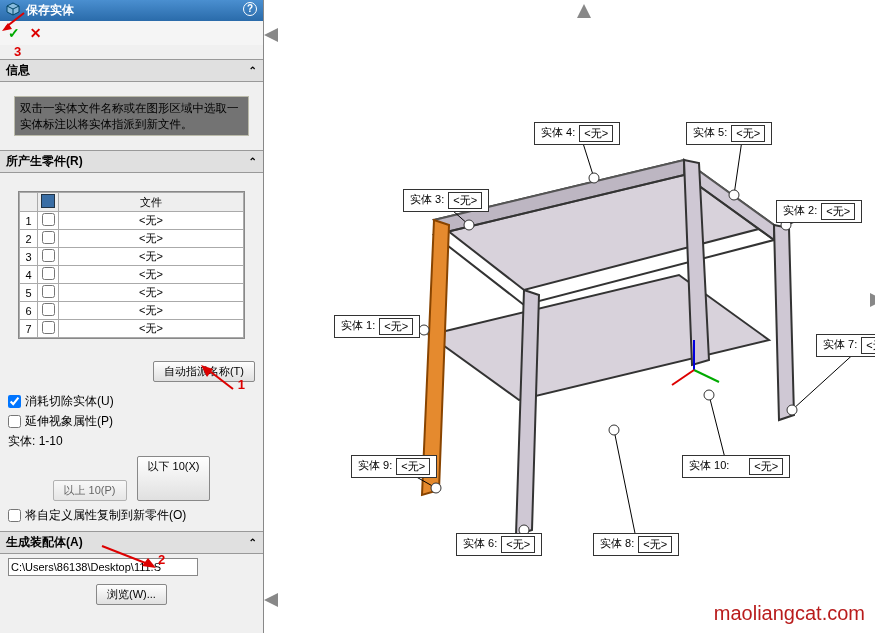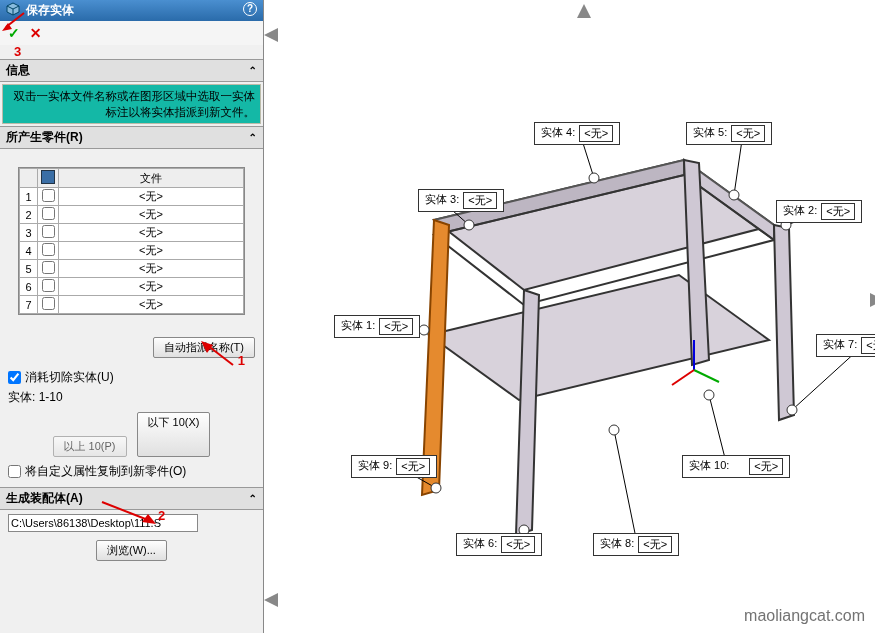--- a/index.html
+++ b/index.html
@@ -44,22 +44,22 @@
     .ok { color: #0a0; font-weight: bold; cursor: pointer; font-size: 14px; }
     .cancel { color: #d00; font-weight: bold; cursor: pointer; font-size: 14px; }
     .anno-num { color: #d00; font-size: 13px; font-weight: bold; position: absolute; }
     .section-head {
       background: #e0e0e0; border-top: 1px solid #999; border-bottom: 1px solid #999;
       padding: 2px 6px; font-weight: bold;
       display: flex; justify-content: space-between; align-items: center;
     }
     .chevron { cursor: pointer; font-size: 10px; }
     .info-box {
-      background: #14b8a6; border: 1px solid #bba; margin: 2px;
-      padding: 3px 5px; font-size: 11.5px; line-height: 1.4; text-align: right;
+      background: #737373; border: 1px solid #bba; margin: 14px;
+      padding: 3px 5px; font-size: 11.5px; line-height: 1.4;
     }
     .file-table {
       margin: 18px; border: 1px solid #888; background: #fff;
       max-height: 175px; overflow: auto;
     }
     .file-table table { width: 100%; border-collapse: collapse; }
     .file-table td, .file-table th {
       border: 1px solid #aaa; padding: 1px 3px; text-align: center;
       font-size: 11px; background: #fff;
     }
@@ -90,21 +90,21 @@
       flex: 1; position: relative; background: #fff;
     }
     .callout {
       position: absolute; background: #fff; border: 1px solid #333;
       padding: 2px 6px; font-size: 11px; white-space: nowrap;
       display: flex; gap: 4px;
     }
     .callout .cval { border: 1px solid #333; padding: 0 4px; min-width: 30px; text-align: center;}
     .watermark {
       position: absolute; right: 10px; bottom: 8px;
-      color: #737373; font-size: 16px; font-family: Arial;
+      color: #b91c1c; font-size: 20px; font-family: Arial;
     }
     svg.model { position: absolute; top: 0; left: 0; }
   </style>
 </head>
 <body>
 
 <div class="panel">
   <div class="panel-header">
     <span>
       <svg width="14" height="14" viewBox="0 0 14 14">
@@ -195,20 +195,24 @@
         <polygon points="2,2 14,6 8,14" fill="#d00"></polygon>
       </svg>
     <span class="anno-num" style="right:18px; top:20px;">1</span>
   </div>
 
   <div class="section-body">
     <label class="checkbox-row">
       <input type="checkbox" checked="" style="">
       <span>消耗切除实体(U)</span>
     </label>
+    <label class="checkbox-row">
+      <input type="checkbox" style="">
+      <span>延伸视象属性(P)</span>
+    </label>
     <div>实体: 1-10</div>
     <div class="inline-btns">
       <span class="btn" style="opacity:.6;margin-top:24px;">以上 10(P)</span>
       <span class="btn">以下 10(X)</span>
     </div>
     <label class="checkbox-row">
       <input type="checkbox" style="">
       <span>将自定义属性复制到新零件(O)</span>
     </label>
   </div>
@@ -291,21 +295,21 @@
 
   <div id="callouts">
       <div class="callout" style="left: 70px; top: 315px;">
         <span>实体 1:</span>
         <span class="cval">&lt;无&gt;</span>
       </div>
       <div class="callout" style="left: 512px; top: 200px;">
         <span>实体 2:</span>
         <span class="cval">&lt;无&gt;</span>
       </div>
-      <div class="callout" style="left: 154px; top: 189px;">
+      <div class="callout" style="left: 139px; top: 189px;">
         <span>实体 3:</span>
         <span class="cval">&lt;无&gt;</span>
       </div>
       <div class="callout" style="left: 270px; top: 122px;">
         <span>实体 4:</span>
         <span class="cval">&lt;无&gt;</span>
       </div>
       <div class="callout" style="left: 422px; top: 122px;">
         <span>实体 5:</span>
         <span class="cval">&lt;无&gt;</span>

